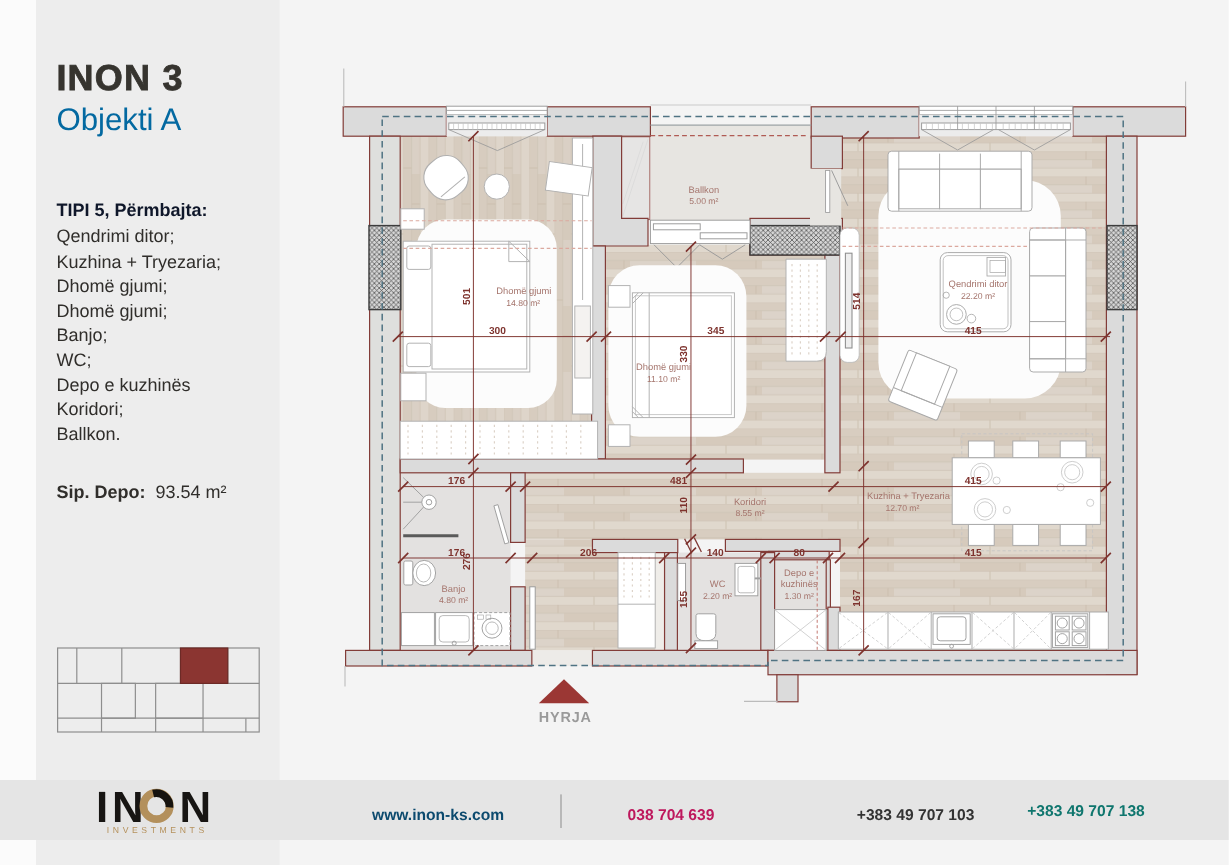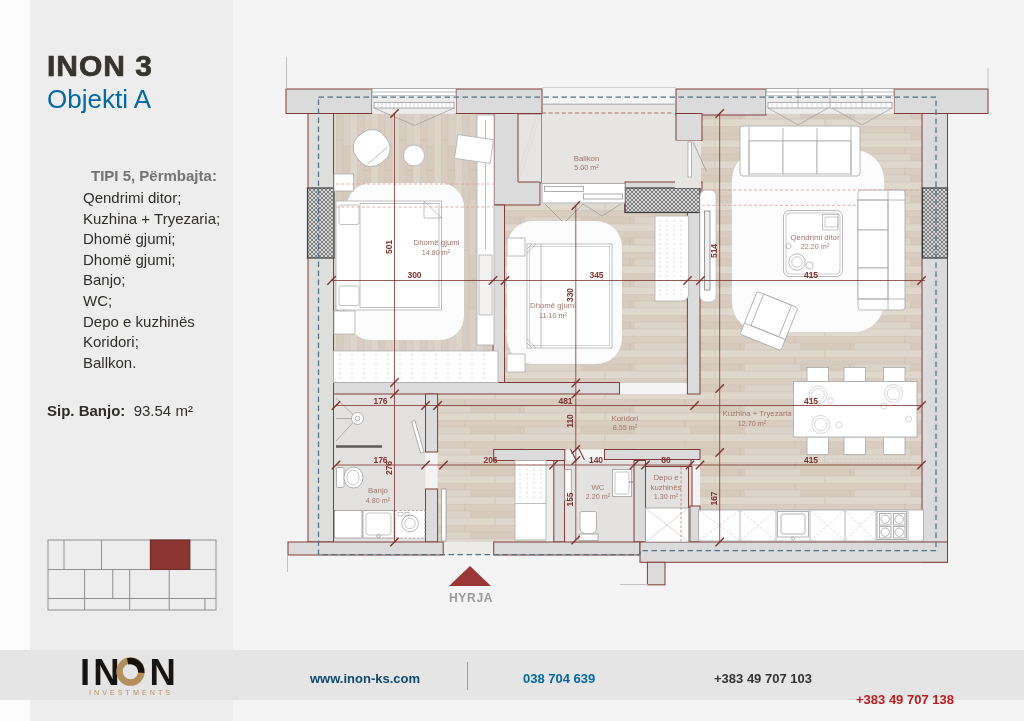--- a/index.html
+++ b/index.html
@@ -13,25 +13,25 @@
 <div class="abs" style="left:0;top:0;width:30px;height:721px;background:#fbfbfb;"></div>
 
 <div class="abs" style="left:30px;top:0;width:203px;height:721px;background:#ededed;"></div>
 
 <div class="abs" style="left:0;top:650px;width:1024px;height:50px;background:#e5e5e5;"></div>
 
 <div class="abs" style="left:47px;top:49px;font-size:30px;font-weight:bold;letter-spacing:1px;color:#36342f;-webkit-text-stroke:0.7px #36342f;">INON 3</div>
 
 <div class="abs" style="left:47px;top:84px;font-size:26px;color:#0369a1;">Objekti A</div>
 
-<div class="abs" style="left:47px;top:167px;font-size:15px;font-weight:bold;color:#737373;margin-left:44px;">TIPI 5, Përmbajta:</div>
-
-<div class="abs" style="left:47px;top:188px;font-size:15px;line-height:20.6px;color:#302e2b;margin-left:36px;">Qendrimi ditor;<br>Kuzhina + Tryezaria;<br>Dhomë gjumi;<br>Dhomë gjumi;<br>Banjo;<br>WC;<br>Depo e kuzhinës<br>Koridori;<br>Ballkon.</div>
-
-<div class="abs" style="left:47px;top:402px;font-size:15px;color:#302e2b;"><b>Sip. Banjo:</b>&nbsp; 93.54 m²</div>
+<div class="abs" style="left:47px;top:167px;font-size:15px;font-weight:bold;color:#0f172a;">TIPI 5, Përmbajta:</div>
+
+<div class="abs" style="left:47px;top:188px;font-size:15px;line-height:20.6px;color:#302e2b;">Qendrimi ditor;<br>Kuzhina + Tryezaria;<br>Dhomë gjumi;<br>Dhomë gjumi;<br>Banjo;<br>WC;<br>Depo e kuzhinës<br>Koridori;<br>Ballkon.</div>
+
+<div class="abs" style="left:47px;top:402px;font-size:15px;color:#302e2b;"><b>Sip. Depo:</b>&nbsp; 93.54 m²</div>
 
 <svg class="abs" style="left:40px;top:535px;" width="185" height="80" viewBox="0 0 185 80">
 <g fill="none" stroke="#8e8e8e" stroke-width="1">
 
 <rect x="8" y="5" width="168" height="70"></rect>
 
 <line x1="8" y1="34.5" x2="176" y2="34.5"></line>
 <line x1="24" y1="5" x2="24" y2="34.5"></line>
 <line x1="61.5" y1="5" x2="61.5" y2="34.5"></line>
 <line x1="110.4" y1="5" x2="110.4" y2="34.5"></line>
@@ -573,18 +573,18 @@
 <circle cx="51.5" cy="18.6" r="11" fill="none" stroke="#b3905c" stroke-width="6.5"></circle>
 <path d="M 48.6 8.3 A 11 11 0 0 1 62.2 19.8" fill="none" stroke="#16130f" stroke-width="6.5"></path>
 <text x="70.5" y="32" font-size="36.5" font-weight="bold" fill="#171513">N</text>
 <text x="10" y="41.5" font-size="7.2" letter-spacing="3" fill="#b5915c">INVESTMENTS</text>
 </svg>
 
 <div class="abs" style="left:310px;top:671px;font-size:13px;font-weight:bold;color:#0c4a6e;">www.inon-ks.com</div>
 
 <div class="abs" style="left:467px;top:662px;width:1px;height:28px;background:#9a9a9a;"></div>
 
-<div class="abs" style="left:523px;top:671px;font-size:13px;font-weight:bold;color:#0369a1;">038 704 639</div>
+<div class="abs" style="left:523px;top:671px;font-size:13px;font-weight:bold;color:#be185d;">038 704 639</div>
 
 <div class="abs" style="left:714px;top:671px;font-size:13px;font-weight:bold;color:#333;">+383 49 707 103</div>
 
-<div class="abs" style="left:856px;top:692px;font-size:13px;font-weight:bold;color:#b91c1c;">+383 49 707 138</div>
+<div class="abs" style="left:856px;top:668px;font-size:13px;font-weight:bold;color:#0f766e;">+383 49 707 138</div>
 </div>
 
 </body></html>

